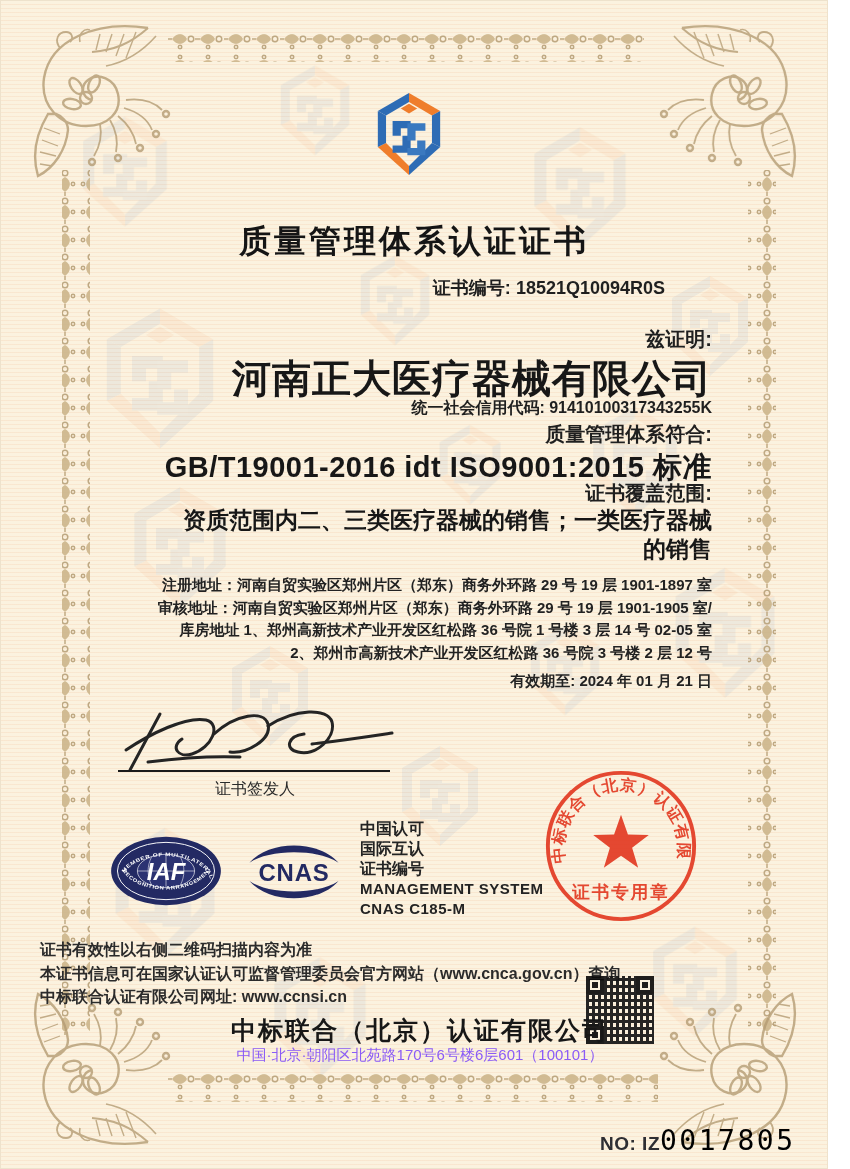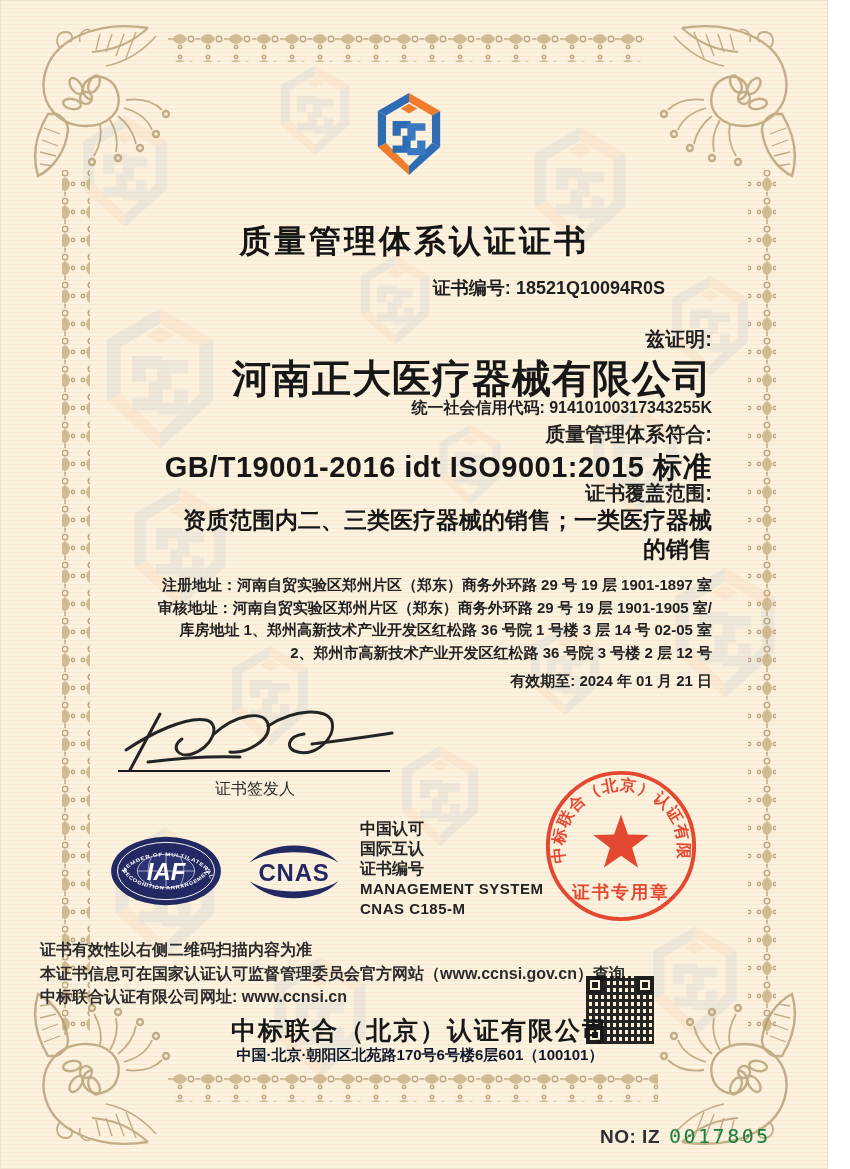--- a/index.html
+++ b/index.html
@@ -28,33 +28,33 @@
   .signer{position:absolute;left:150px;top:779px;width:210px;text-align:center;
           font-size:16px;color:#2a2a2a;}
   .acc-text{position:absolute;left:360px;top:819px;font-size:16px;line-height:20px;
             font-weight:bold;color:#232323;}
   .acc-text .latin{font-size:15px;letter-spacing:0.5px;}
   .footer-lines{position:absolute;left:40px;top:938px;width:700px;text-align:left;
                 font-size:16px;line-height:23.5px;color:#2b2b2b;font-weight:bold;}
   .issuer-name{position:absolute;left:40px;top:1014px;width:760px;text-align:center;
                font-size:25px;font-weight:bold;letter-spacing:2px;color:#171717;}
   .issuer-addr{position:absolute;left:40px;top:1046px;width:760px;text-align:center;
-               font-size:15px;font-weight:bold;color:#0f172a;}
+               font-size:15px;font-weight:normal;color:#8b5cf6;}
   .qr{position:absolute;left:586px;top:976px;width:68px;height:68px;
       background-image:
         repeating-linear-gradient(90deg,#141414 0 3px,transparent 3px 6px),
         repeating-linear-gradient(0deg,#141414 0 3px,transparent 3px 7px);
       background-blend-mode:normal;opacity:0.92;}
   .qr-eye{position:absolute;width:18px;height:18px;border:4px solid #0d0d0d;background:#fbf2df;box-sizing:border-box;}
   .qr-eye::after{content:"";position:absolute;left:2px;top:2px;width:6px;height:6px;background:#0d0d0d;}
   .qr-eye.tl{left:0;top:0;} .qr-eye.tr{right:0;top:0;} .qr-eye.bl{left:0;bottom:0;}
-  .serial{position:absolute;left:600px;top:1124px;display:flex;align-items:baseline;gap:9px;}
+  .serial{position:absolute;left:600px;top:1124px;display:flex;align-items:baseline;}
   .serial .prefix{font-size:19px;font-weight:800;color:#2e2e33;letter-spacing:0.5px;}
   .serial .digits{font-family:"DejaVu Sans Mono","Liberation Mono",monospace;
-                  font-size:20px;color:#15803d;letter-spacing:2.5px;}
+                  font-size:28px;color:#000000;letter-spacing:2.5px;}
   .seal-wrap{position:absolute;left:543px;top:768px;width:156px;height:156px;opacity:0.92;}
 </style>
 </head>
 <body>
 
 <div class="page">
   <div class="paper"></div>
 
   <svg class="abs" style="left:0;top:0;" width="850" height="1169" viewBox="0 0 850 1169">
     <defs>
@@ -241,21 +241,21 @@
       <text font-size="16" font-weight="bold" fill="#e23a22" letter-spacing="1">
         <textPath href="#sealRing" startOffset="0" textLength="248" lengthAdjust="spacingAndGlyphs">中标联合（北京）认证有限公司</textPath>
       </text>
       <polygon points="80,48 87.1,68.3 108.5,68.7 91.4,81.7 97.6,102.3 80,90 62.4,102.3 68.6,81.7 51.5,68.7 72.9,68.3" fill="#e23a22"></polygon>
       <text x="80" y="133" text-anchor="middle" font-size="18" font-weight="bold" fill="#e23a22" letter-spacing="2">证书专用章</text>
     </svg>
   </div>
 
   <div class="footer-lines">
     <div>证书有效性以右侧二维码扫描内容为准</div>
-    <div>本证书信息可在国家认证认可监督管理委员会官方网站（www.ccnsi.gov.cn）查询</div>
+    <div>本证书信息可在国家认证认可监督管理委员会官方网站（www.cnca.gov.cn）查询</div>
     <div>中标联合认证有限公司网址: www.ccnsi.cn</div>
   </div>
 
   <div class="qr">
     <div class="qr-eye tl"></div>
     <div class="qr-eye tr"></div>
     <div class="qr-eye bl"></div>
   </div>
 
   <div class="issuer-name">中标联合（北京）认证有限公司</div>

